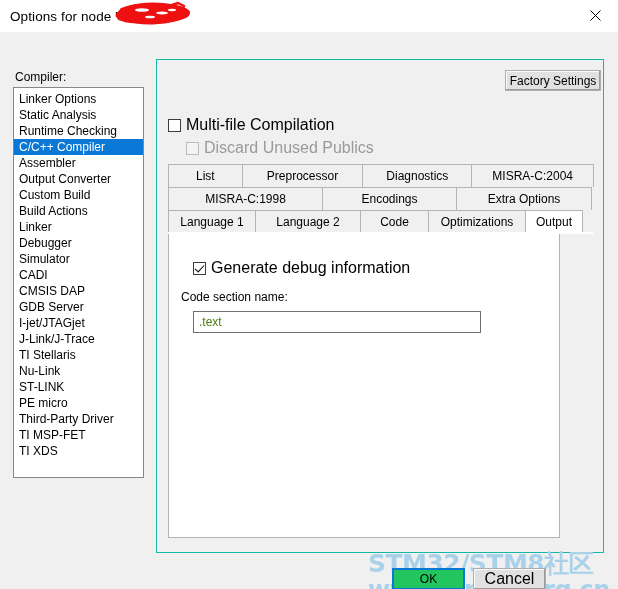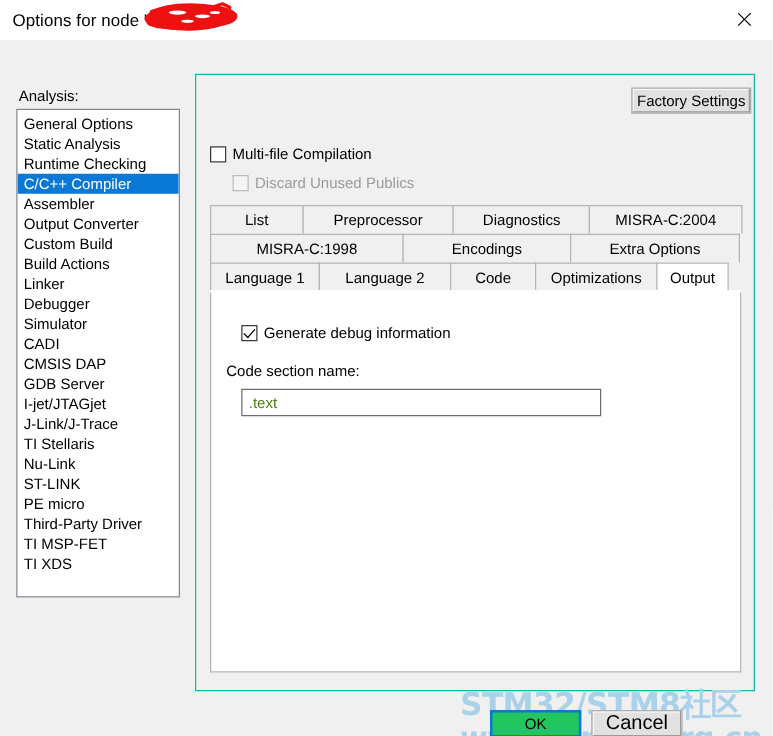--- a/index.html
+++ b/index.html
@@ -108,21 +108,21 @@
     font-size: 12px;
     color: #000;
     display: flex; align-items: center; justify-content: center;
     box-shadow: inset -1px -1px 0 #9b9b9b, inset 1px 1px 0 #fbfbfb;
   }
 
   .chk-row {
     position: absolute;
     display: flex;
     align-items: center;
-    font-size: 12px;
+    font-size: 16px;
   }
   .chk-box {
     width: 13px; height: 13px;
     border: 1px solid #3c3c3c;
     background: #ffffff;
     box-sizing: border-box;
     margin-right: 5px;
     position: relative;
     flex: none;
   }
@@ -169,21 +169,21 @@
   }
   .tab.active {
     background: #ffffff;
     border-color: #b4b4b4;
     position: relative;
     z-index: 4;
   }
   #tab-panel {
     position: absolute;
     left: 11px; top: 173px;
-    width: 425px; height: 305px;
+    width: 392px; height: 305px;
     background: #ffffff;
     border: 1px solid #b4b4b4;
     border-top: none;
     box-sizing: border-box;
   }
   #tab-panel-top-mask {
     position: absolute;
     left: 11px; top: 172px;
     width: 425px; height: 2px;
     background: #ffffff;
@@ -295,25 +295,25 @@
   <div id="close-btn">
     <svg width="11" height="11" viewBox="0 0 11 11">
       <line x1="0.5" y1="0.5" x2="10.5" y2="10.5" stroke="#000" stroke-width="1"></line>
       <line x1="10.5" y1="0.5" x2="0.5" y2="10.5" stroke="#000" stroke-width="1"></line>
     </svg>
   </div>
 </div>
 
 <div id="dialog-body">
 
-  <div id="category-label">Analysis:</div>
+  <div id="category-label">Compiler:</div>
 
   <div id="category-list">
 
-  <div class="cat-item">General Options</div>
+  <div class="cat-item">Linker Options</div>
       <div class="cat-item">Static Analysis</div>
       <div class="cat-item">Runtime Checking</div>
       <div class="cat-item indent selected">C/C++ Compiler</div>
       <div class="cat-item indent">Assembler</div>
       <div class="cat-item indent">Output Converter</div>
       <div class="cat-item indent">Custom Build</div>
       <div class="cat-item indent">Build Actions</div>
       <div class="cat-item indent">Linker</div>
       <div class="cat-item indent">Debugger</div>
       <div class="cat-item indent">Simulator</div>

